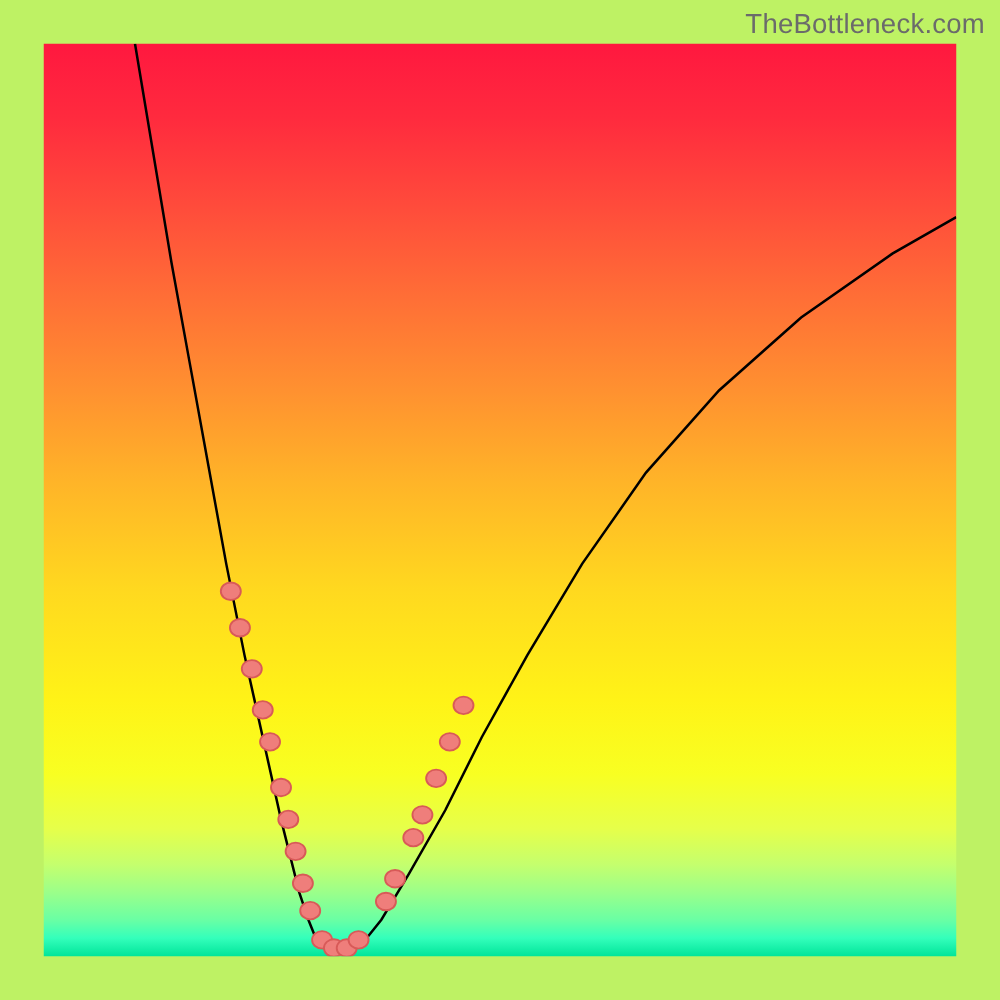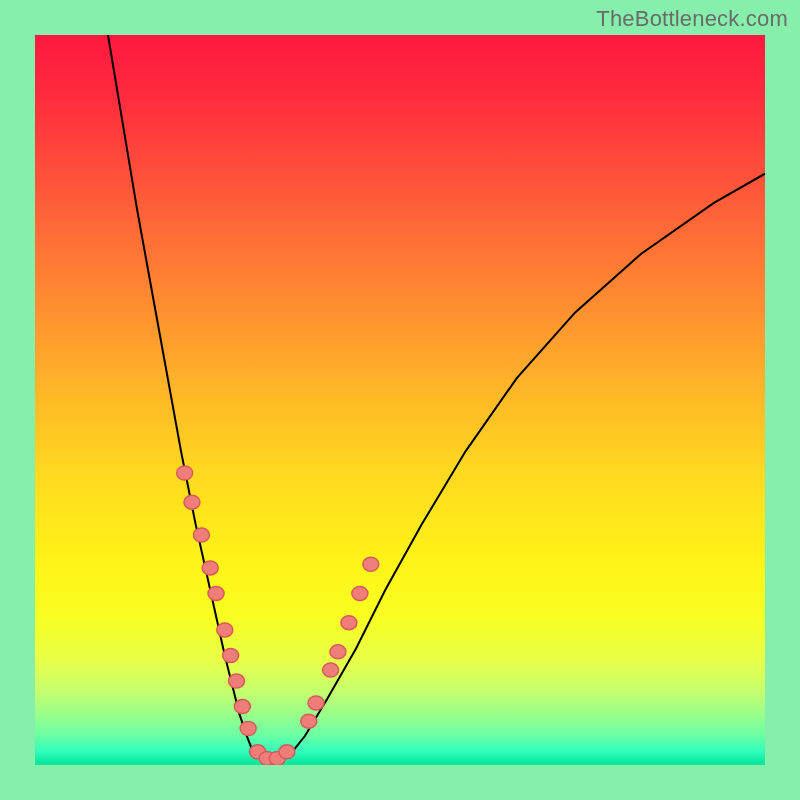--- a/index.html
+++ b/index.html
@@ -1,21 +1,21 @@
 <!DOCTYPE html>
 <html><head>
 <meta charset="utf-8">
 <style>
   * { margin: 0; padding: 0; box-sizing: border-box; }
   html, body { width: 800px; height: 800px; overflow: hidden; background: #000; font-family: Arial, Helvetica, sans-serif; }
   .frame {
     position: absolute;
     left: 0; top: 0;
     width: 800px; height: 800px;
-    background: #86efac;
+    background: #bef264;
   }
   .plot {
     position: absolute;
     left: 35px; top: 35px;
     width: 730px; height: 730px;
     background: linear-gradient(to bottom,
       #ff183f 0%,
       #ff2a3e 8%,
       #ff4c3b 18%,
       #ff6f36 28%,

